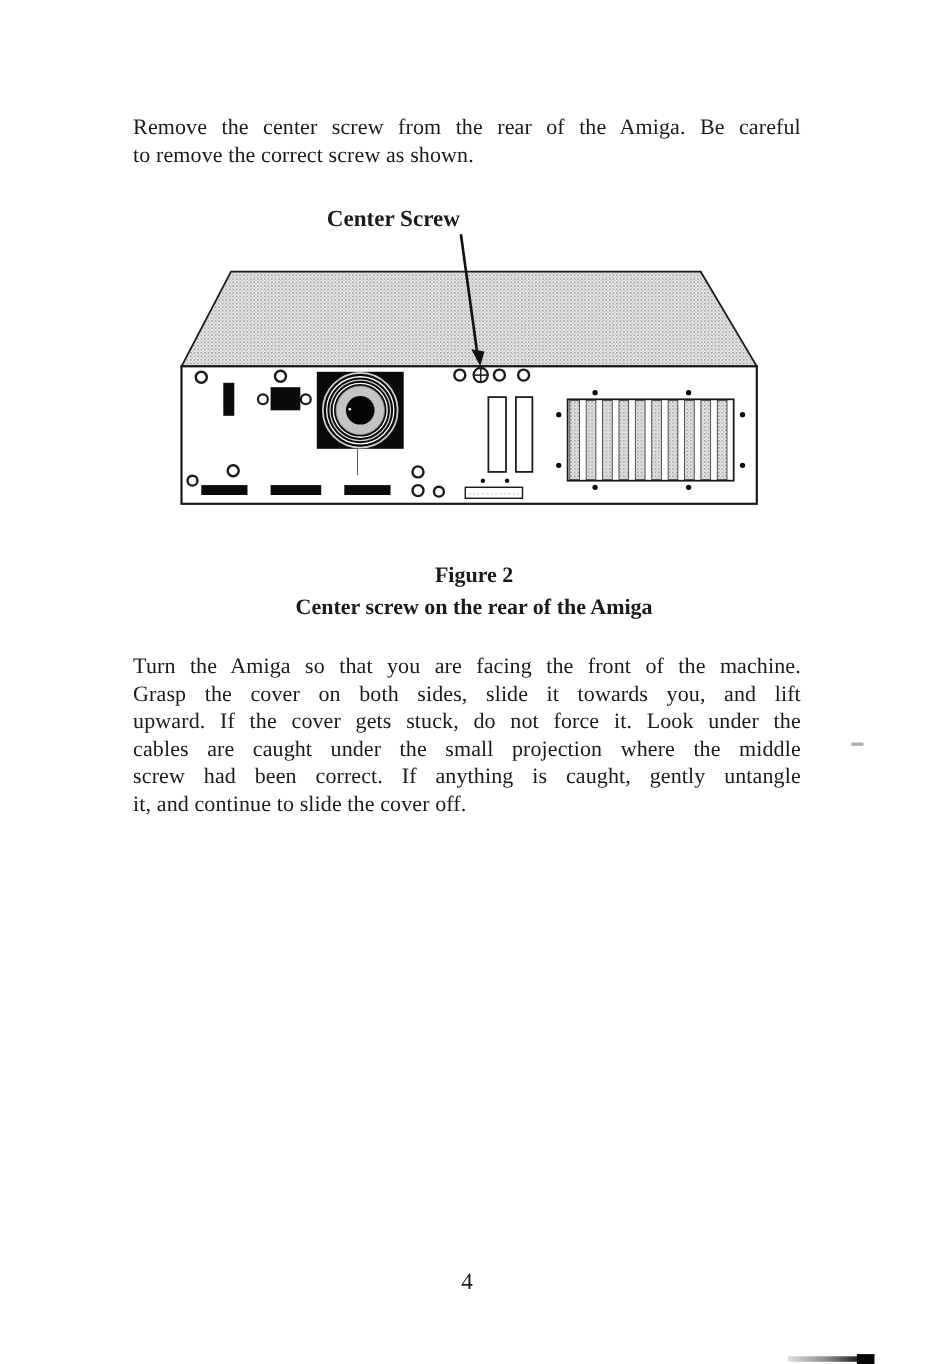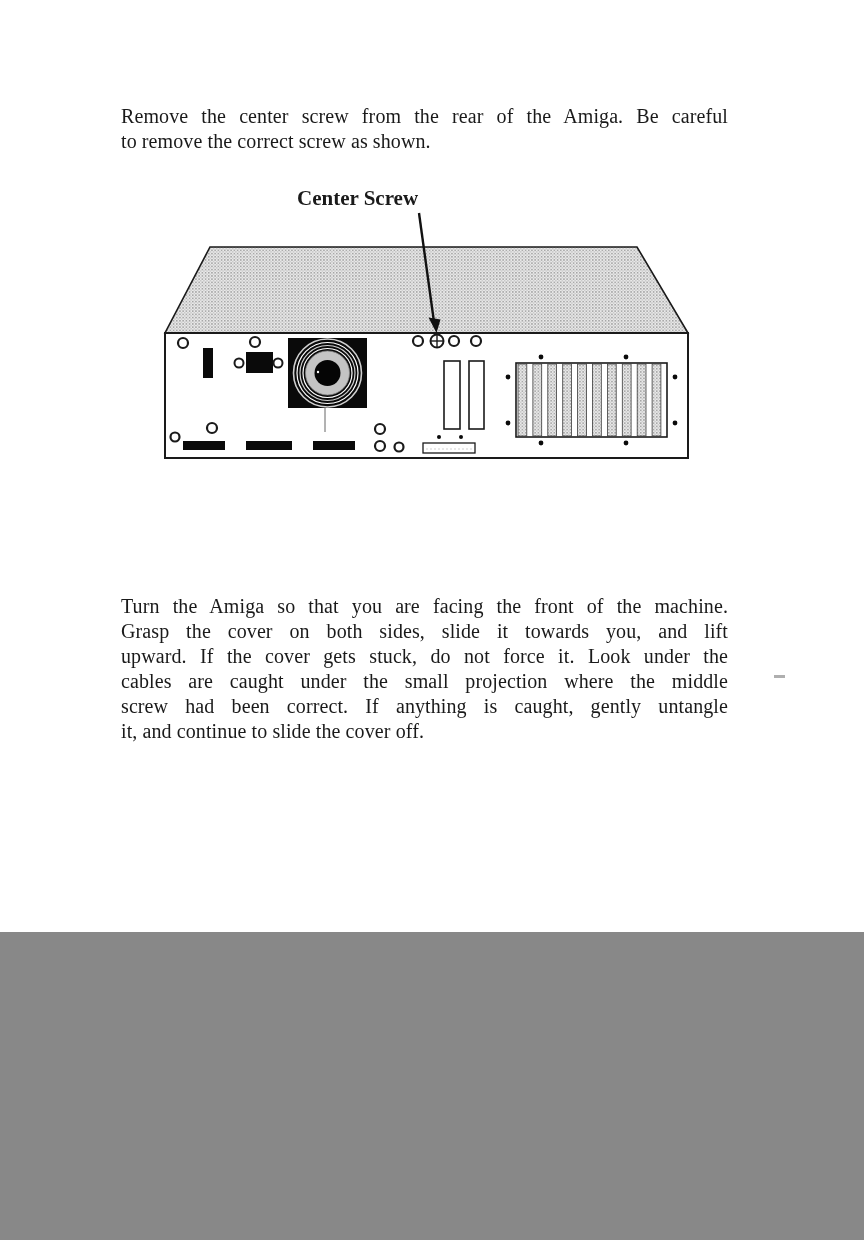--- a/index.html
+++ b/index.html
@@ -1,19 +1,19 @@
 <!DOCTYPE html>
 <html><head>
 <meta charset="utf-8">
 <style>
   html, body { margin: 0; padding: 0; background: #888; }
   .page {
     position: relative;
     width: 864px;
-    height: 932px;
+    height: 1240px;
     margin: 0 auto;
     background: #ffffff;
     overflow: hidden;
     font-family: "Liberation Serif", "DejaVu Serif", serif;
     color: #1a1a1a;
   }
   .para {
     position: absolute;
     width: 607px;
     left: 121px;
@@ -202,20 +202,22 @@
       <circle cx="399" cy="447" r="4.5"></circle>
     </g>
     <g fill="#0a0a0a">
       <rect x="183" y="441" width="42" height="9"></rect>
       <rect x="246" y="441" width="46" height="9"></rect>
       <rect x="313" y="441" width="42" height="9"></rect>
     </g>
   </svg>
 
   <div class="caption">
+    <div>Figure 2</div>
+    <div>Center screw on the rear of the Amiga</div>
   </div>
 
   <div class="para p2">
     <div class="jline">Turn the Amiga so that you are facing the front of the machine.</div>
     <div class="jline">Grasp the cover on both sides, slide it towards you, and lift</div>
     <div class="jline">upward. If the cover gets stuck, do not force it. Look under the</div>
     <div class="jline">cables are caught under the small projection where the middle</div>
     <div class="jline">screw had been correct. If anything is caught, gently untangle</div>
     <div class="jline last">it, and continue to slide the cover off.</div>
   </div>

